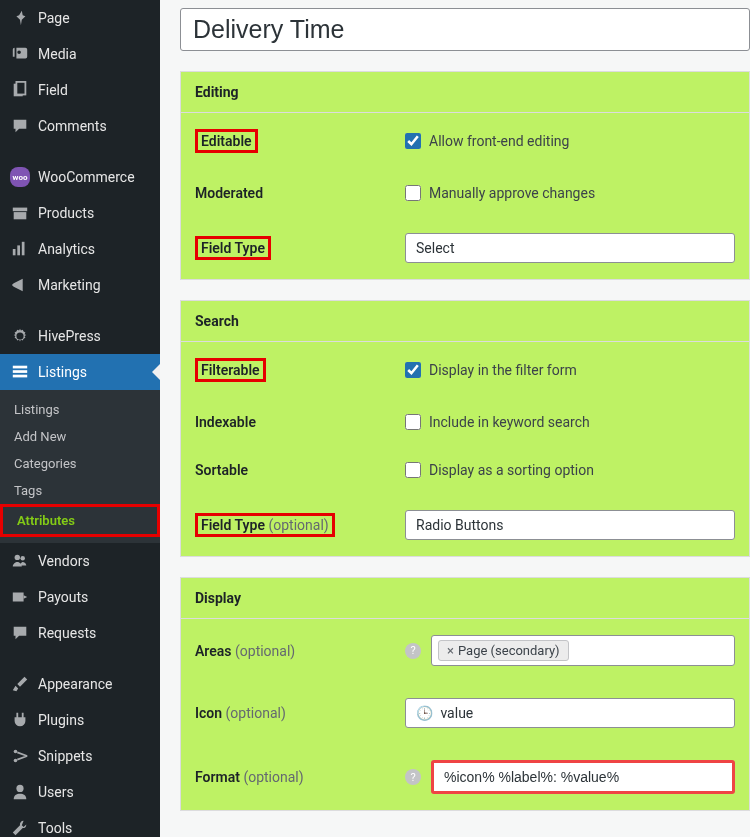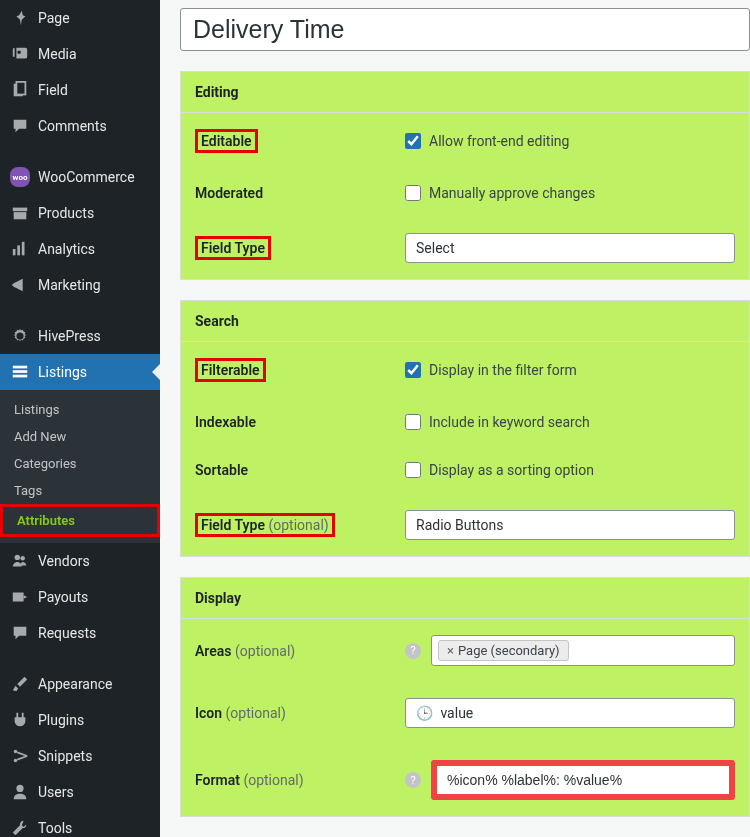--- a/index.html
+++ b/index.html
@@ -166,21 +166,21 @@
   color: #2c3338;
   display: flex;
   align-items: center;
 }
 .icon-input .clk {
   margin-right: 7px;
 }
 .text-input {
   width: 100%;
   padding: 6px 10px;
-  border: 6px solid #ef4444;
+  border: 3px solid #ef4444;
   border-radius: 3px;
   background: #fff;
   font-size: 14px;
   color: #2c3338;
 }
 .help {
   width: 16px;
   height: 16px;
   border-radius: 50%;
   background: #c3c4c7;

